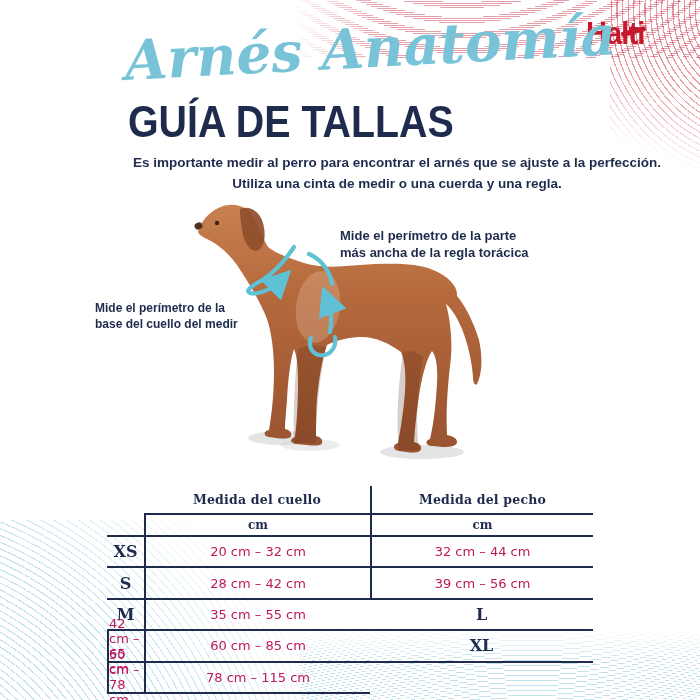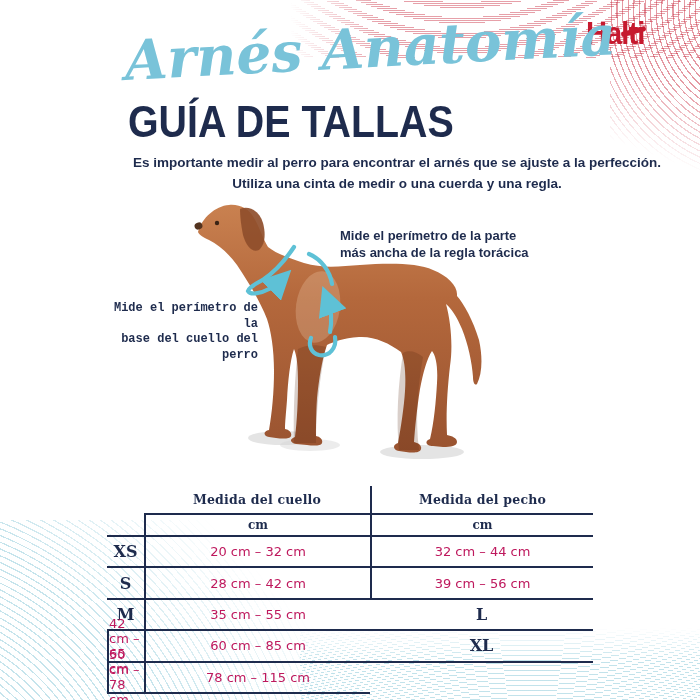--- a/index.html
+++ b/index.html
@@ -63,21 +63,21 @@
   .intro{
     position:absolute;left:0;top:152px;width:700px;text-align:center;
     font-weight:700;font-size:13.5px;line-height:21px;color:#1e2b4d;margin-left:47px;
   }
   .intro span{display:block;}
   
   .dog-svg{position:absolute;left:170px;top:195px;width:360px;height:270px;}
   .note{position:absolute;font-weight:700;color:#1e2b4d;}
   .note span{display:block;}
   .note-chest{left:340px;top:228px;width:220px;font-size:13px;line-height:16.5px;text-align:left;}
-  .note-neck{left:102px;top:301px;width:156px;font-size:12px;line-height:15.5px;text-align:right;font-family:Liberation Mono, monospace;}
+  .note-neck{left:95px;top:301px;width:156px;font-size:12px;line-height:15.5px;text-align:left;}
   
   .size-table{
     position:absolute;left:107px;top:486px;width:486px;
     display:grid;grid-template-columns:37px 226px 223px;
     grid-template-rows:29px 22px repeat(5,31.4px);
   }
   .cell{display:flex;align-items:center;justify-content:center;box-sizing:border-box;}
   .bb{border-bottom:2px solid #1e2b4d;}
   .bl{border-left:2px solid #1e2b4d;}
   .serif{font-family:"DejaVu Serif",serif;font-weight:bold;color:#1e2b4d;}
@@ -202,21 +202,21 @@
       </g>
     </g>
   </svg>
 
   <div class="note note-chest">
     <span>Mide el perímetro de la parte</span>
     <span>más ancha de la regla torácica</span>
   </div>
   <div class="note note-neck">
     <span>Mide el perímetro de la</span>
-    <span>base del cuello del perro</span>
+    <span>base del cuello del medir</span>
   </div>
 
   <div class="size-table">
 
     <div class="cell"></div>
     <div class="cell bb serif colhead">Medida del cuello</div>
     <div class="cell bb bl serif colhead">Medida del pecho</div>
 
     <div class="cell bb"></div>
     <div class="cell bb bl serif unit">cm</div>

